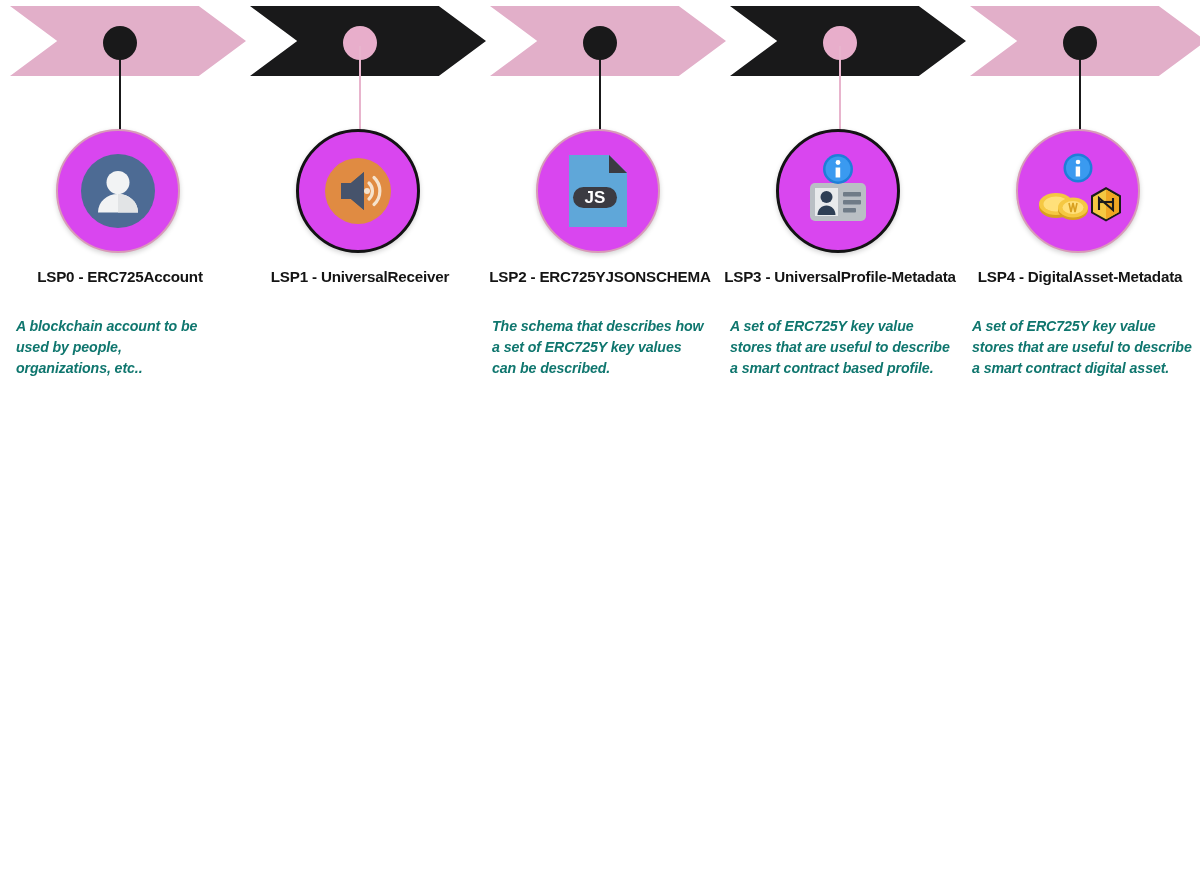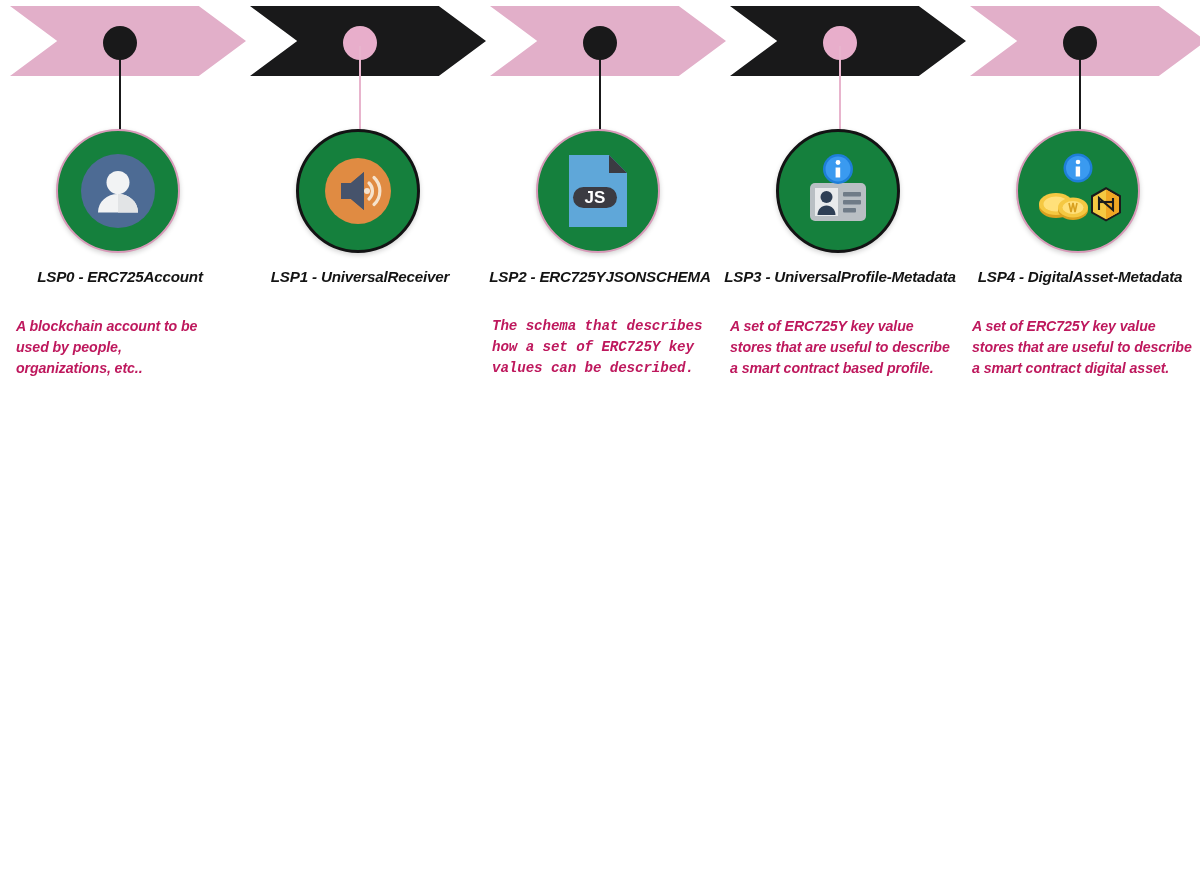--- a/index.html
+++ b/index.html
@@ -46,58 +46,57 @@
   }
   .dot.dark{background:#19191a;}
   .dot.pinkdot{background:#e8aecb;}
 
   
   .circle{
     position:absolute;
     left:56px;top:129px;
     width:124px;height:124px;
     border-radius:50%;
-    background:#15803d;
+    background:#d946ef;
     box-sizing:border-box;
     display:flex;align-items:center;justify-content:center;
     box-shadow:0 2px 5px rgba(0,0,0,.18);
   }
   .circle.ring-pink{border:2px solid #d99ab9;}
   .circle.ring-black{border:3px solid #131314;}
 
   
   .title{
     position:absolute;
     left:0;right:0;
     top:268px;
     text-align:center;
     font-size:15.2px;
     font-weight:bold;
     color:#141414;
     letter-spacing:-.2px;
     white-space:nowrap;
-    font-style:italic;
   }
   .desc{
     position:absolute;
     left:14px;
     right:10px;
     top:316px;
     font-size:14.2px;
     font-weight:bold;
     font-style:italic;
     line-height:1.48;
-    color:#be185d;
+    color:#0f766e;
     letter-spacing:-.1px;
   }
 
   
   .c0 .desc{left:16px;right:42px;}
   .c1 .desc{left:25px;right:18px;}
-  .c2 .desc{left:12px;right:12px;font-family:Liberation Mono, monospace;}
+  .c2 .desc{left:12px;right:12px;}
   .c3 .desc{left:10px;right:8px;}
   .c4 .desc{left:12px;right:6px;}
 
   svg{display:block;}
 </style>
 </head>
 <body>
 
 <div class="grid">
 

